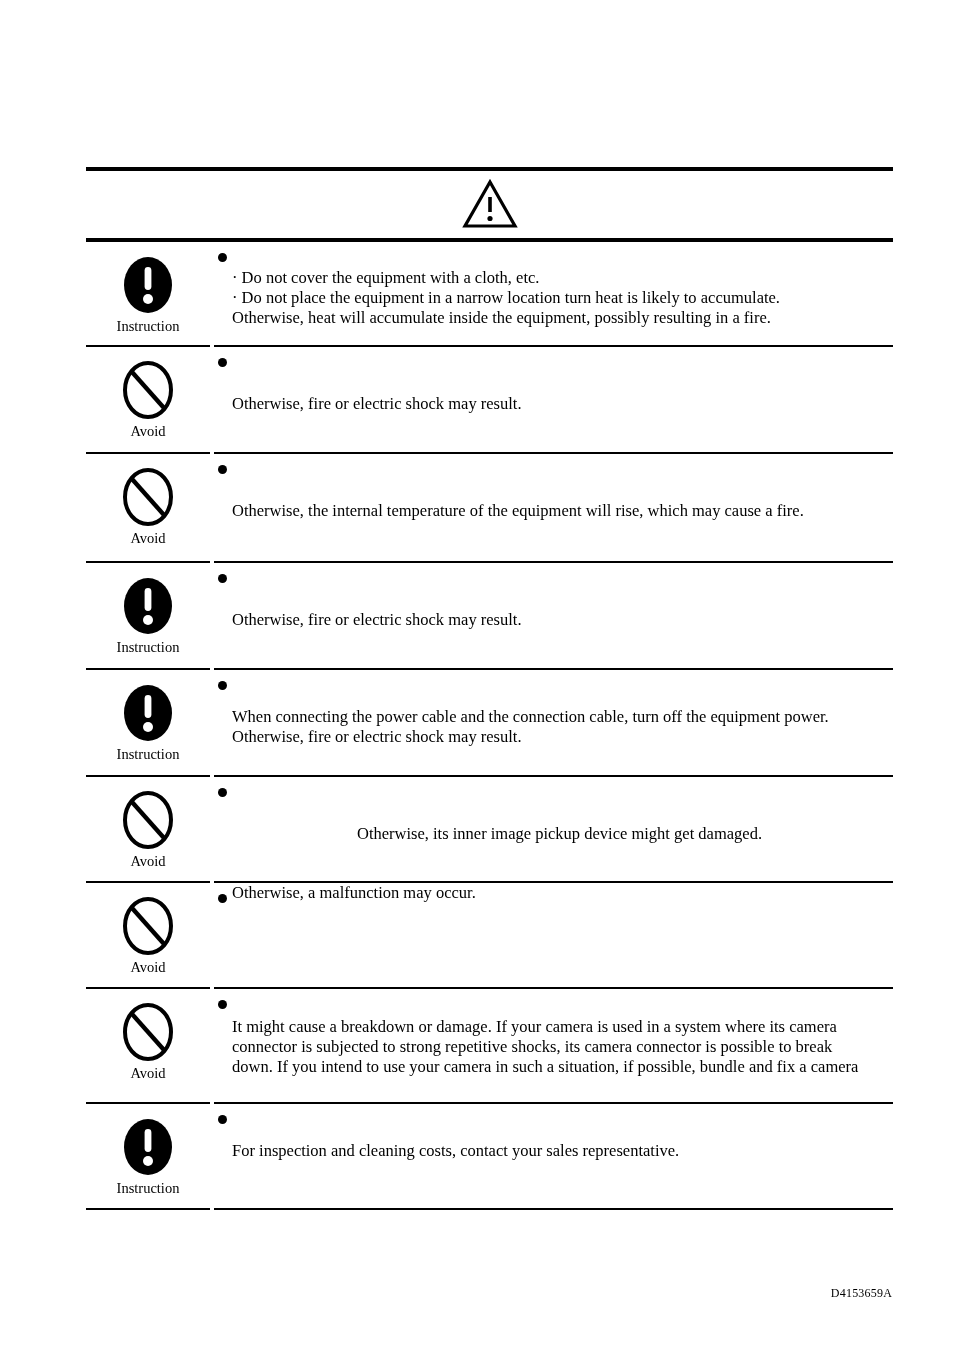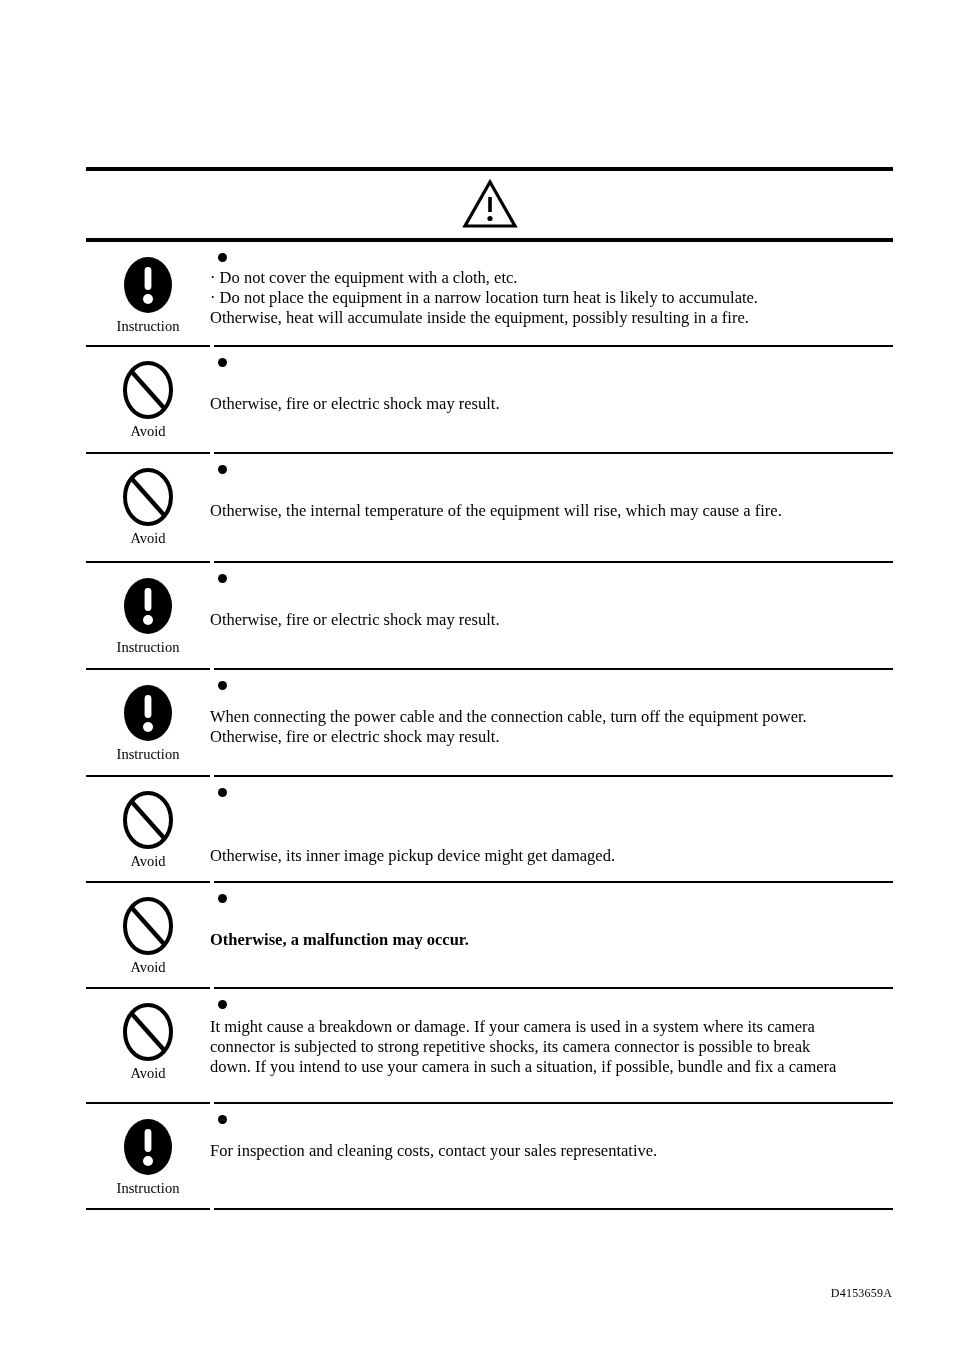--- a/index.html
+++ b/index.html
@@ -116,20 +116,21 @@
     position: absolute;
     left: 8px;
     top: 11px;
     width: 9px;
     height: 9px;
     border-radius: 50%;
     background: #000000;
   }
   .body-text {
     position: relative;
+    margin-left: 22px;
     font-size: 16.5px;
     line-height: 20px;
     font-family: "Liberation Serif", "DejaVu Serif", serif;
   }
   .body-text .line {
     white-space: nowrap;
   }
 
   
   #footer-code {
@@ -265,40 +266,40 @@
         <div class="safety-row" style="min-height: 104px;">
           <div class="icon-cell">
             <svg class="icon-art" viewBox="0 0 58 62" aria-hidden="true">
               <ellipse cx="29" cy="31" rx="23" ry="27" fill="none" stroke="#000000" stroke-width="4"></ellipse>
               <line x1="13" y1="13" x2="45" y2="49" stroke="#000000" stroke-width="4.4"></line>
             </svg>
             <div class="icon-label">Avoid</div>
           </div>
           <div class="text-cell">
             <span class="bullet-dot"></span>
-            <div class="body-text" style="padding-top: 69px;">
+            <div class="body-text" style="padding-top: 47px; text-align: center;">
               <div class="line">Otherwise, its inner image pickup device might get damaged.</div>
             </div>
           </div>
         </div>
         <div class="row-sep">
           <span class="seg-left"></span>
           <span class="seg-right"></span>
         </div>
         <div class="safety-row" style="min-height: 104px;">
           <div class="icon-cell">
             <svg class="icon-art" viewBox="0 0 58 62" aria-hidden="true">
               <ellipse cx="29" cy="31" rx="23" ry="27" fill="none" stroke="#000000" stroke-width="4"></ellipse>
               <line x1="13" y1="13" x2="45" y2="49" stroke="#000000" stroke-width="4.4"></line>
             </svg>
             <div class="icon-label">Avoid</div>
           </div>
           <div class="text-cell">
             <span class="bullet-dot"></span>
-            <div class="body-text" style="padding-top: 47px; font-weight: bold;">
+            <div class="body-text" style="">
               <div class="line">Otherwise, a malfunction may occur.</div>
             </div>
           </div>
         </div>
         <div class="row-sep">
           <span class="seg-left"></span>
           <span class="seg-right"></span>
         </div>
         <div class="safety-row" style="min-height: 113px;">
           <div class="icon-cell">

